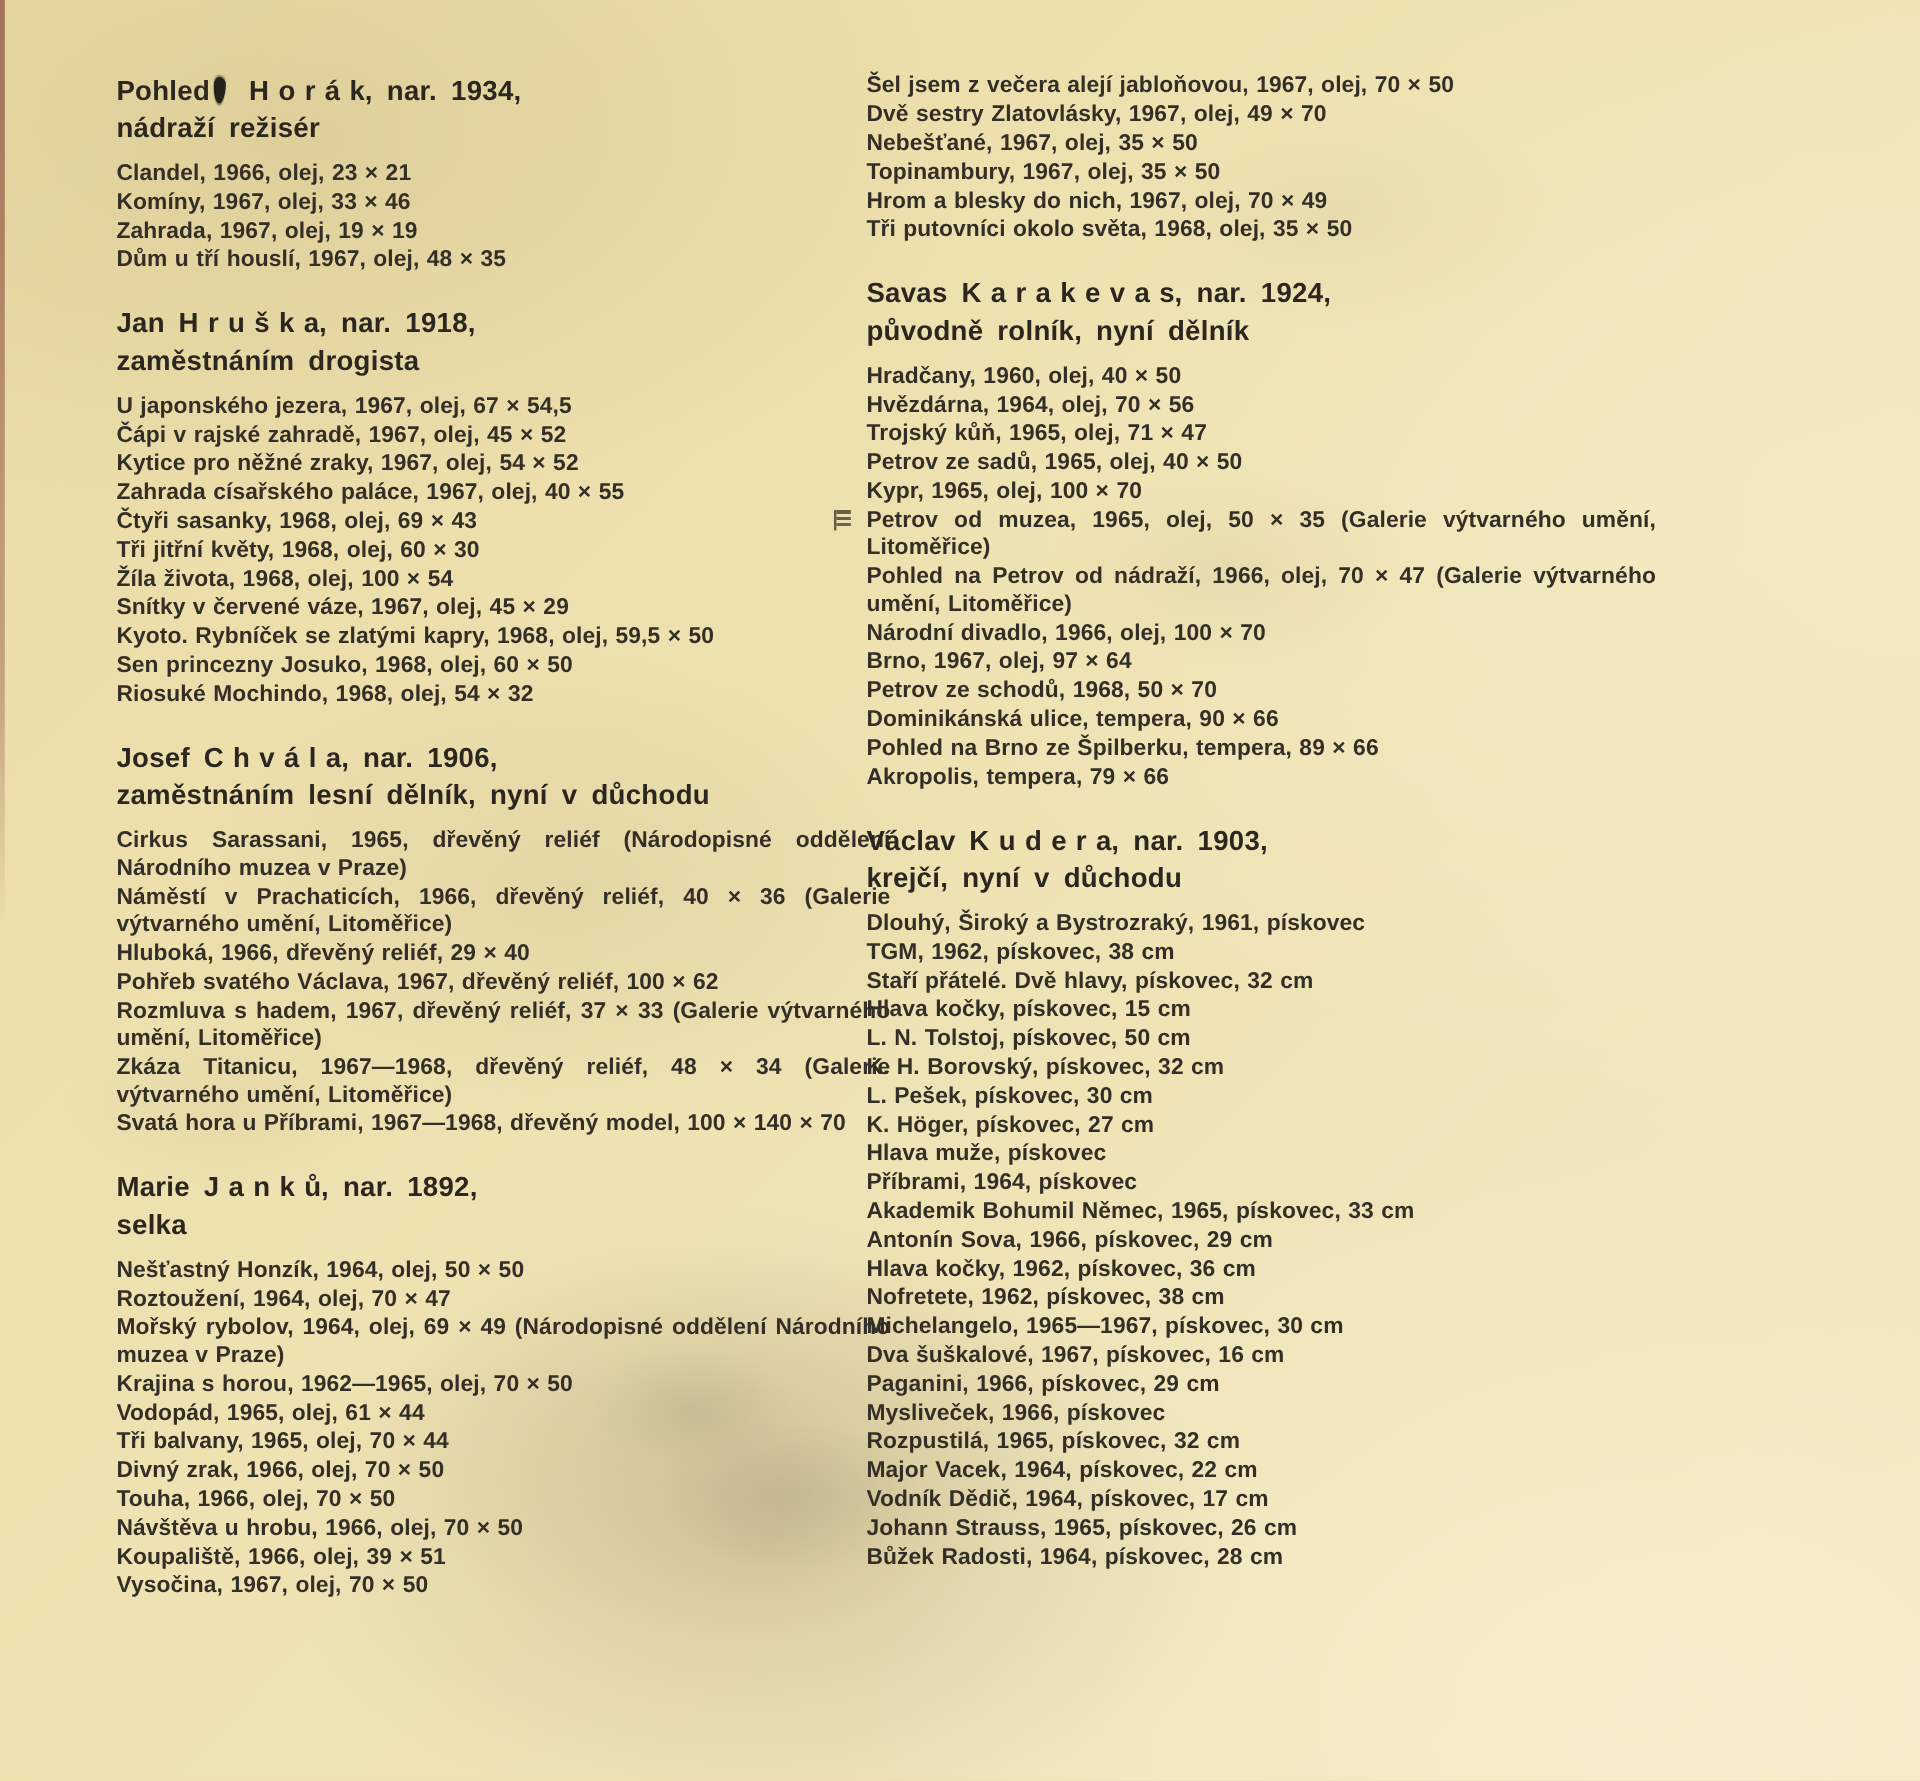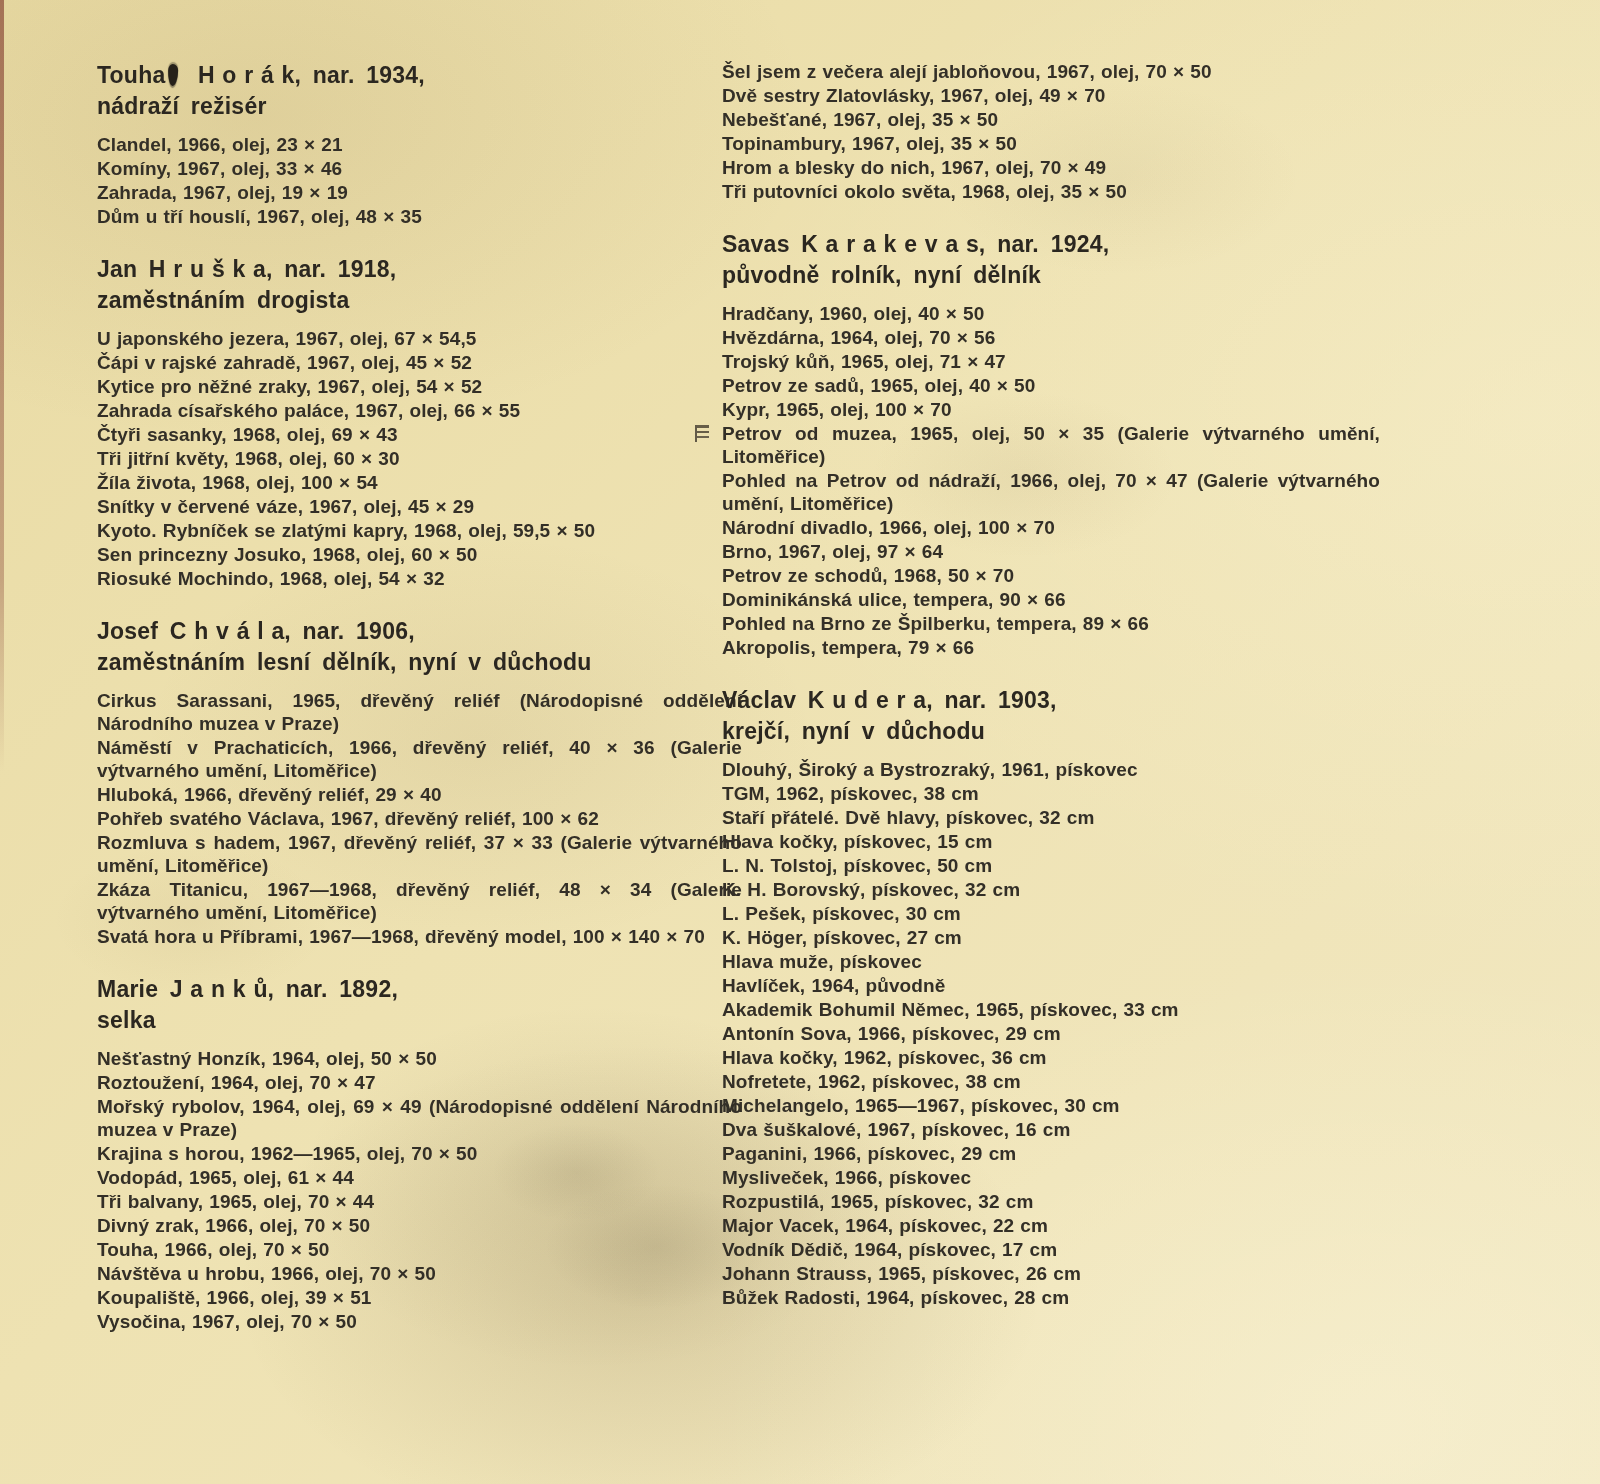--- a/index.html
+++ b/index.html
@@ -68,40 +68,40 @@
 </style>
 </head>
 <body>
 
 <div class="page">
   <div class="texture"></div>
   <div class="scan-edge"></div>
   <div class="col col-left" id="col-0">
       <section class="artist-section">
         <h2 class="artist-heading">
-          <span class="line"><span class="first">Touha</span><span class="ink-blot"></span><span class="spaced">Horák</span><span class="suffix">, nar. 1934,</span></span>
+          <span class="line"><span class="first">Pohled</span><span class="ink-blot"></span><span class="spaced">Horák</span><span class="suffix">, nar. 1934,</span></span>
           <span class="line">nádraží režisér</span>
         </h2>
         <ul class="works">
           <li class="work"><span class="work-text">Clandel, 1966, olej, 23 × 21</span></li>
           <li class="work"><span class="work-text">Komíny, 1967, olej, 33 × 46</span></li>
           <li class="work"><span class="work-text">Zahrada, 1967, olej, 19 × 19</span></li>
           <li class="work"><span class="work-text">Dům u tří houslí, 1967, olej, 48 × 35</span></li>
         </ul>
       </section>
       <section class="artist-section">
         <h2 class="artist-heading">
           <span class="line"><span class="first">Jan</span><span class="spaced">Hruška</span><span class="suffix">, nar. 1918,</span></span>
           <span class="line">zaměstnáním drogista</span>
         </h2>
         <ul class="works">
           <li class="work"><span class="work-text">U japonského jezera, 1967, olej, 67 × 54,5</span></li>
           <li class="work"><span class="work-text">Čápi v rajské zahradě, 1967, olej, 45 × 52</span></li>
           <li class="work"><span class="work-text">Kytice pro něžné zraky, 1967, olej, 54 × 52</span></li>
-          <li class="work"><span class="work-text">Zahrada císařského paláce, 1967, olej, 66 × 55</span></li>
+          <li class="work"><span class="work-text">Zahrada císařského paláce, 1967, olej, 40 × 55</span></li>
           <li class="work"><span class="work-text">Čtyři sasanky, 1968, olej, 69 × 43</span></li>
           <li class="work"><span class="work-text">Tři jitřní květy, 1968, olej, 60 × 30</span></li>
           <li class="work"><span class="work-text">Žíla života, 1968, olej, 100 × 54</span></li>
           <li class="work"><span class="work-text">Snítky v červené váze, 1967, olej, 45 × 29</span></li>
           <li class="work"><span class="work-text">Kyoto. Rybníček se zlatými kapry, 1968, olej, 59,5 × 50</span></li>
           <li class="work"><span class="work-text">Sen princezny Josuko, 1968, olej, 60 × 50</span></li>
           <li class="work"><span class="work-text">Riosuké Mochindo, 1968, olej, 54 × 32</span></li>
         </ul>
       </section>
       <section class="artist-section">
@@ -179,21 +179,21 @@
         <ul class="works">
           <li class="work"><span class="work-text">Dlouhý, Široký a Bystrozraký, 1961, pískovec</span></li>
           <li class="work"><span class="work-text">TGM, 1962, pískovec, 38 cm</span></li>
           <li class="work"><span class="work-text">Staří přátelé. Dvě hlavy, pískovec, 32 cm</span></li>
           <li class="work"><span class="work-text">Hlava kočky, pískovec, 15 cm</span></li>
           <li class="work"><span class="work-text">L. N. Tolstoj, pískovec, 50 cm</span></li>
           <li class="work"><span class="work-text">K. H. Borovský, pískovec, 32 cm</span></li>
           <li class="work"><span class="work-text">L. Pešek, pískovec, 30 cm</span></li>
           <li class="work"><span class="work-text">K. Höger, pískovec, 27 cm</span></li>
           <li class="work"><span class="work-text">Hlava muže, pískovec</span></li>
-          <li class="work"><span class="work-text">Havlíček, 1964, původně</span></li>
+          <li class="work"><span class="work-text">Příbrami, 1964, pískovec</span></li>
           <li class="work"><span class="work-text">Akademik Bohumil Němec, 1965, pískovec, 33 cm</span></li>
           <li class="work"><span class="work-text">Antonín Sova, 1966, pískovec, 29 cm</span></li>
           <li class="work"><span class="work-text">Hlava kočky, 1962, pískovec, 36 cm</span></li>
           <li class="work"><span class="work-text">Nofretete, 1962, pískovec, 38 cm</span></li>
           <li class="work"><span class="work-text">Michelangelo, 1965—1967, pískovec, 30 cm</span></li>
           <li class="work"><span class="work-text">Dva šuškalové, 1967, pískovec, 16 cm</span></li>
           <li class="work"><span class="work-text">Paganini, 1966, pískovec, 29 cm</span></li>
           <li class="work"><span class="work-text">Mysliveček, 1966, pískovec</span></li>
           <li class="work"><span class="work-text">Rozpustilá, 1965, pískovec, 32 cm</span></li>
           <li class="work"><span class="work-text">Major Vacek, 1964, pískovec, 22 cm</span></li>

